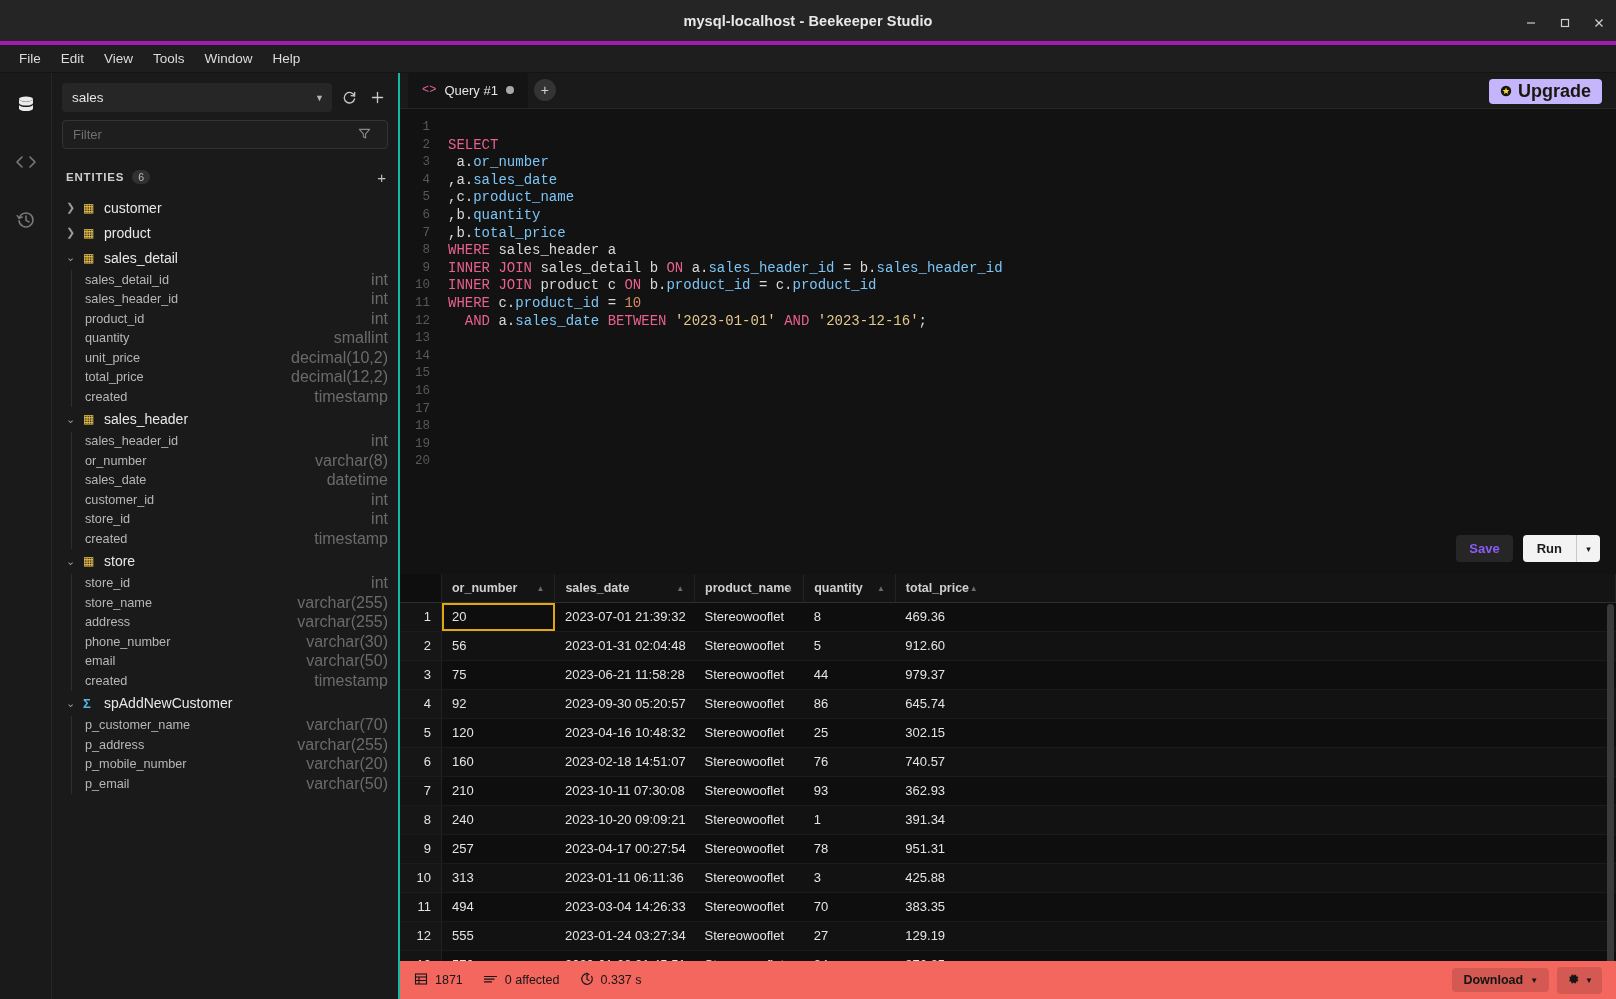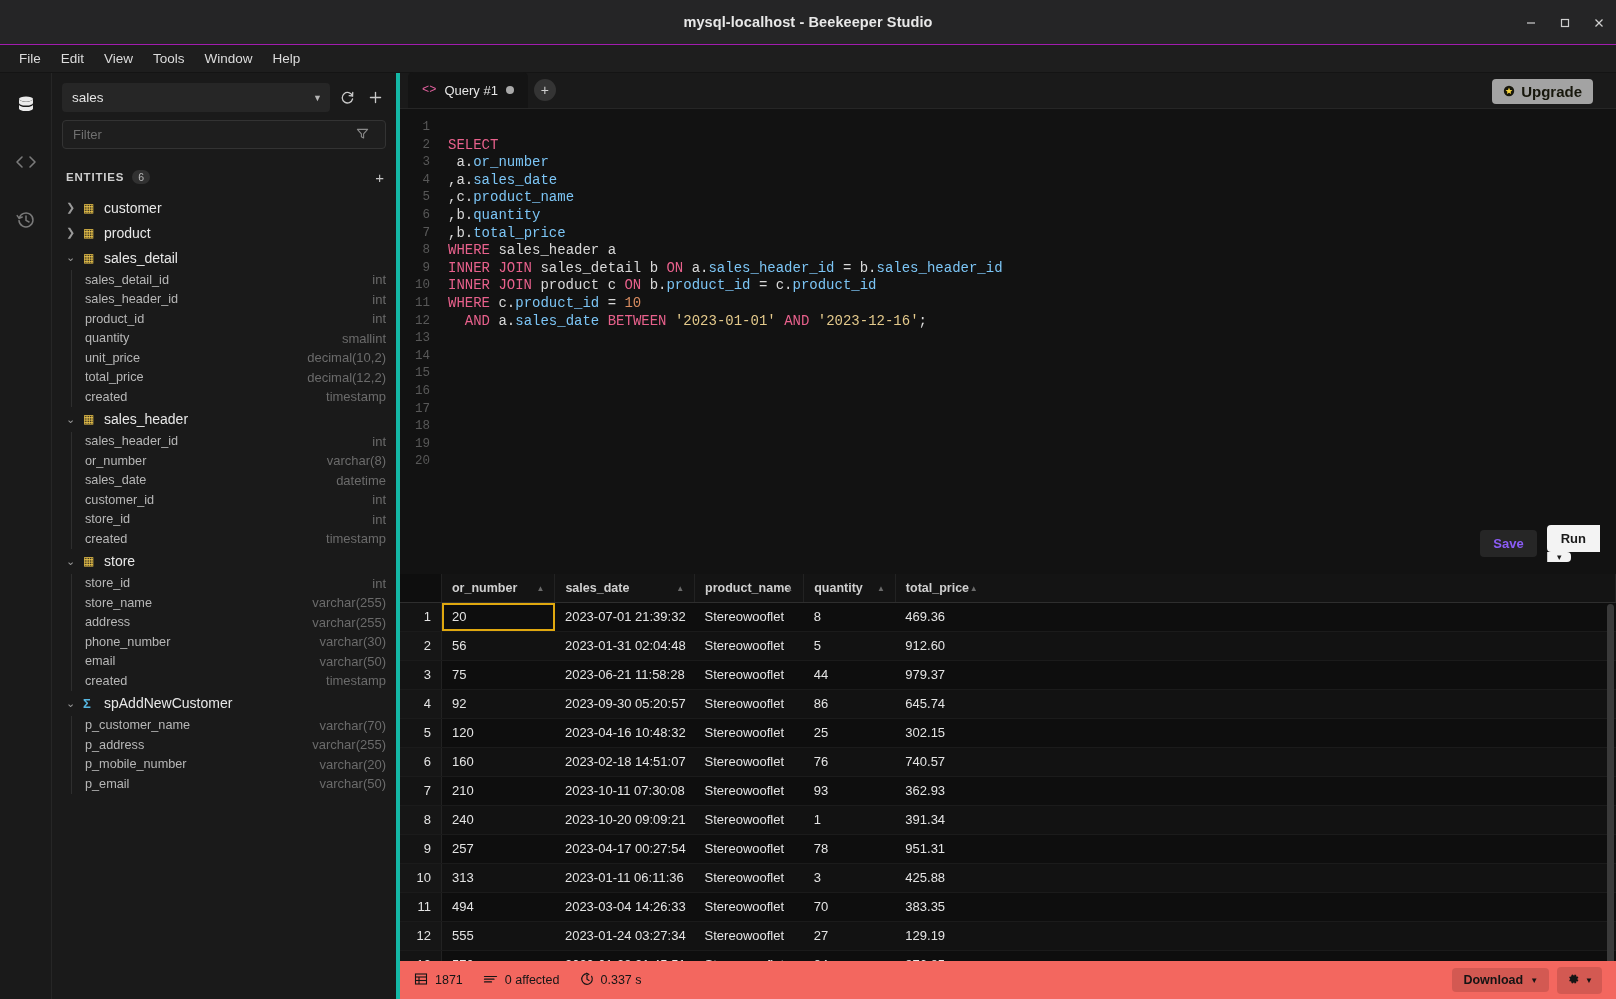--- a/index.html
+++ b/index.html
@@ -9,21 +9,21 @@
     font-family: "Liberation Sans", sans-serif;
     color: #d5d5d5;
     overflow: hidden;
   }
   .app { width: 1616px; height: 999px; display: flex; flex-direction: column; background: #1a1a1a; }
 
   
   .titlebar {
     height: 45px; flex: 0 0 45px; background: #252526;
     display: flex; align-items: center; justify-content: center;
-    position: relative; border-bottom: 1px solid #a21caf;
+    position: relative; border-bottom: 4px solid #a21caf;
   }
   .titlebar-text { font-size: 14.5px; font-weight: bold; color: #e8e8e8; letter-spacing: .1px; }
   .win-buttons { position: absolute; right: 0; top: 0; height: 45px; display: flex; }
   .win-btn {
     width: 34px; height: 45px; display: flex; align-items: center; justify-content: center;
     color: #cfcfcf; font-size: 15px; line-height: 1;
   }
   .win-btn svg { display: block; }
 
   
@@ -46,21 +46,21 @@
     width: 38px; height: 34px; display: flex; align-items: center; justify-content: center;
     color: #7a7a7a; position: relative;
   }
   .rail-btn.active { color: #eaeaea; }
   .rail-btn.active:before {
     content: ""; position: absolute; left: -14px; top: 3px; width: 2px; height: 28px; background: #fff;
   }
 
   
   .sidebar {
-    width: 348px; flex: 0 0 348px; background: #1a1a1a; border-right: 4px solid #14b8a6;
+    width: 348px; flex: 0 0 348px; background: #1a1a1a; border-right: 2px solid #14b8a6;
     display: flex; flex-direction: column; min-height: 0;
   }
   .db-select-row { padding: 10px 10px 0 10px; display: flex; align-items: center; gap: 6px; }
   .db-select {
     flex: 1; height: 29px; background: #262626; border-radius: 4px;
     display: flex; align-items: center; padding: 0 8px 0 10px; font-size: 13.5px; color: #e4e4e4;
   }
   .db-select .caret { margin-left: auto; color: #b5b5b5; font-size: 9px; }
   .icon-btn { width: 22px; height: 24px; display: flex; align-items: center; justify-content: center; color: #c9c9c9; }
   .filter-row { padding: 8px 10px 0 10px; }
@@ -86,44 +86,44 @@
   .tree-table {
     display: flex; align-items: center; gap: 7px; height: 25px; padding-left: 14px; font-size: 14px; color: #e8e8e8;
   }
   .chev { width: 10px; color: #9a9a9a; font-size: 11px; display: flex; align-items: center; }
   .tbl-icon { color: #f2c94c; font-size: 12px; width: 14px; display: flex; align-items: center; }
   .tbl-icon.routine { color: #56b6e0; font-weight: bold; font-size: 13px; }
   .col-row {
     display: flex; align-items: center; height: 19.5px; padding-left: 32px; padding-right: 10px;
     font-size: 12.7px; color: #b7b7b7; position: relative;
   }
-  .col-row .ctype { margin-left: auto; color: #6b6b6b; font-size: 13px; }
+  .col-row .ctype { margin-left: auto; color: #6b6b6b; font-size: 16px; }
   .col-group { border-left: 1px solid #2e2e2e; margin-left: 19px; }
   .col-group .col-row { padding-left: 13px; }
 
   
   .main { flex: 1; display: flex; flex-direction: column; min-width: 0; background: #141414; }
   .tabbar {
     height: 36px; flex: 0 0 36px; background: #1a1a1a; display: flex; align-items: flex-end;
     padding-left: 8px; gap: 6px; border-bottom: 1px solid #262626; position: relative;
   }
   .tab {
     height: 36px; background: #141414; display: flex; align-items: center; gap: 8px;
     padding: 0 14px; font-size: 13px; color: #e6e6e6; border-top-left-radius: 5px; border-top-right-radius: 5px;
   }
   .tab .code-icon { color: #e0609d; font-size: 12px; font-family: "Liberation Mono", monospace; }
   .tab .dot { width: 8px; height: 8px; border-radius: 50%; background: #a8a8a8; }
   .tab-add {
     width: 22px; height: 22px; border-radius: 50%; background: #343434; color: #d0d0d0;
     display: flex; align-items: center; justify-content: center; font-size: 14px; margin-bottom: 7px;
   }
   .upgrade-btn {
-    position: absolute; right: 23px; top: 6px; height: 25px; background: #a3a3a3; color: #17170c;
+    position: absolute; right: 14px; top: 6px; height: 25px; background: #c4b5fd; color: #17170c;
     border-radius: 4px; display: flex; align-items: center; gap: 6px; padding: 0 11px;
-    font-size: 15px; font-weight: bold;
+    font-size: 18px; font-weight: bold;
   }
 
   
   .editor-wrap { flex: 0 0 465px; display: flex; position: relative; background: #121212; overflow: hidden; }
   .gutter {
     width: 36px; flex: 0 0 36px; text-align: right; padding: 10px 6px 0 0;
     font-family: "Liberation Mono", monospace; font-size: 12.5px; color: #585858; line-height: 17.6px;
     user-select: none;
   }
   .code {
@@ -133,21 +133,21 @@
   .kw { color: #e8618c; }
   .fld { color: #7cc5f5; }
   .num { color: #d98c60; }
   .str { color: #e3c98b; }
   .pl { color: #d8d8d8; }
   .editor-actions { position: absolute; right: 16px; bottom: 12px; display: flex; align-items: center; gap: 10px; }
   .btn-save {
     background: #262626; color: #8b5cf6; font-size: 13px; font-weight: bold;
     padding: 6px 13px; border-radius: 4px; text-align: center;
   }
-  .run-group { display: flex; flex-direction: column; }
+  .run-group { display: flex; }
   .btn-run {
     background: #f3f3f3; color: #1a1a1a; font-size: 13px; font-weight: bold;
     padding: 6px 14px; border-top-left-radius: 4px; border-bottom-left-radius: 4px;
   }
   .btn-run-caret {
     background: #f3f3f3; color: #1a1a1a; width: 24px; display: flex; align-items: center; justify-content: center;
     border-top-right-radius: 4px; border-bottom-right-radius: 4px; font-size: 9px;
     border-left: 1px solid #c9c9c9;
   }
 

